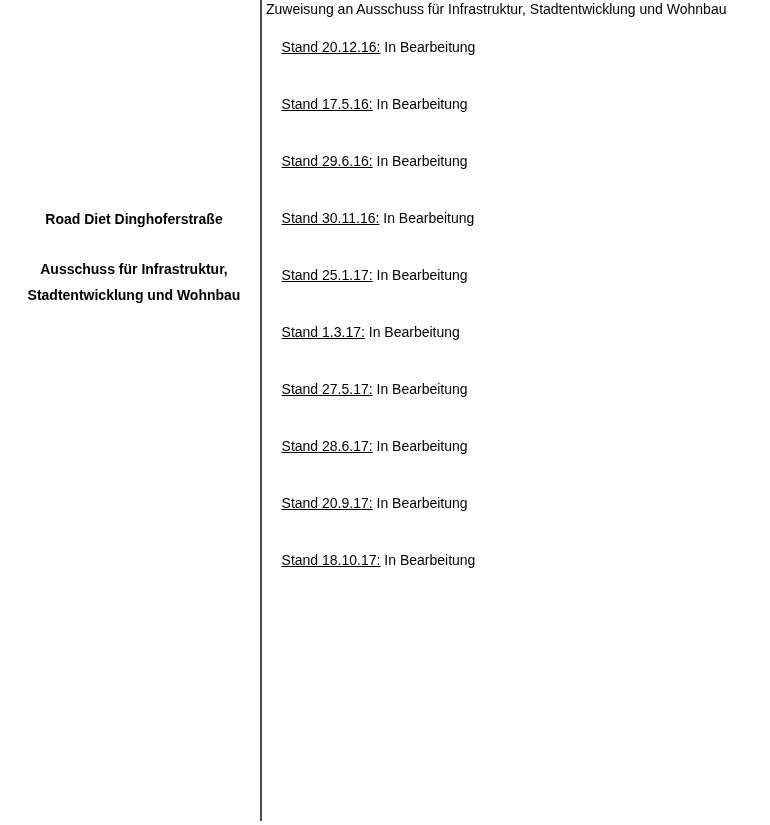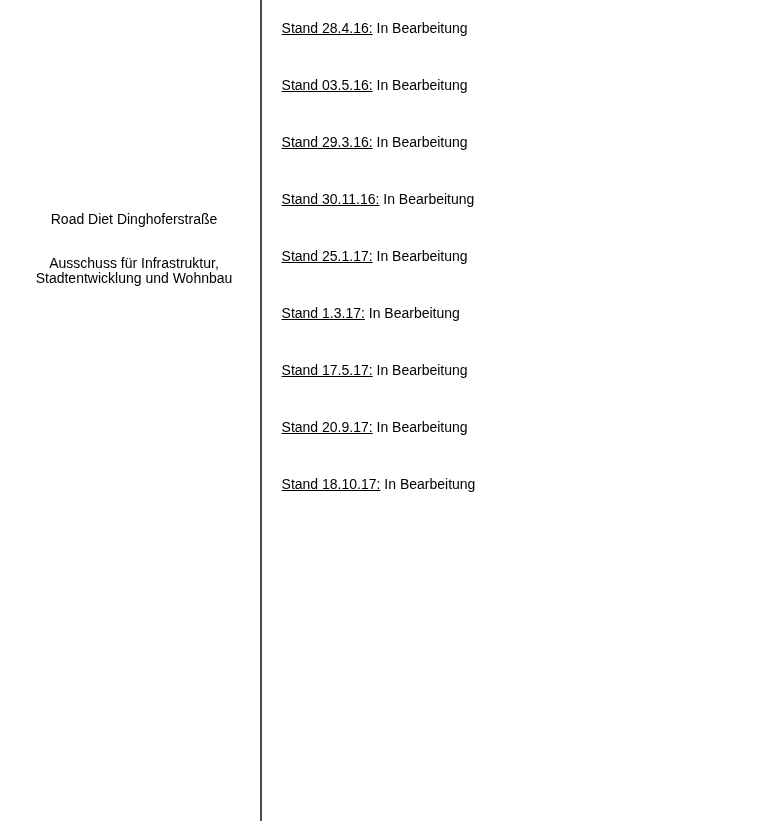--- a/index.html
+++ b/index.html
@@ -18,29 +18,30 @@
     display: flex;
     background: #ffffff;
   }
   .left-cell {
     width: 260px;
     box-sizing: border-box;
     padding-top: 210px;
     padding-left: 8px;
     text-align: center;
     flex: 0 0 auto;
+    font-weight: bold;
   }
   .left-title {
     margin: 0 0 27px 0;
     line-height: 19px;
   }
   .left-subtitle {
     margin: 8px auto;
     max-width: 238px;
-    line-height: 15px;
+    line-height: 26px;
   }
   .divider {
     flex: 0 0 auto;
     width: 2px;
     height: 821px;
     background: #4b4b4b;
   }
   .right-cell {
     flex: 1 1 auto;
     box-sizing: border-box;
@@ -66,52 +67,56 @@
 <div class="page">
 
   <div class="left-cell">
     <p class="left-title">Road Diet Dinghoferstraße</p>
     <p class="left-subtitle">Ausschuss für Infrastruktur, Stadtentwicklung und Wohnbau</p>
   </div>
 
   <div class="divider"></div>
 
   <div class="right-cell">
+    <p class="heading">Zuweisung an Ausschuss für Infrastruktur, Stadtentwicklung und Wohnbau</p>
     <div>
   <div class="entry">
-    <span class="label">Stand 28.4.16:</span><span class="status"> In Bearbeitung</span>
+    <span class="label">Stand 20.12.16:</span><span class="status"> In Bearbeitung</span>
   </div>
 
   <div class="entry">
-    <span class="label">Stand 03.5.16:</span><span class="status"> In Bearbeitung</span>
+    <span class="label">Stand 17.5.16:</span><span class="status"> In Bearbeitung</span>
   </div>
 
   <div class="entry">
-    <span class="label">Stand 29.3.16:</span><span class="status"> In Bearbeitung</span>
+    <span class="label">Stand 29.6.16:</span><span class="status"> In Bearbeitung</span>
   </div>
 
 
 
   <div class="entry">
     <span class="label">Stand 30.11.16:</span><span class="status"> In Bearbeitung</span>
   </div>
 
   <div class="entry">
     <span class="label">Stand 25.1.17:</span><span class="status"> In Bearbeitung</span>
   </div>
 
   <div class="entry">
     <span class="label">Stand 1.3.17:</span><span class="status"> In Bearbeitung</span>
   </div>
 
 
   <div class="entry">
-    <span class="label">Stand 17.5.17:</span><span class="status"> In Bearbeitung</span>
+    <span class="label">Stand 27.5.17:</span><span class="status"> In Bearbeitung</span>
   </div>
 
+  <div class="entry">
+    <span class="label">Stand 28.6.17:</span><span class="status"> In Bearbeitung</span>
+  </div>
 
   <div class="entry">
     <span class="label">Stand 20.9.17:</span><span class="status"> In Bearbeitung</span>
   </div>
 
   <div class="entry">
     <span class="label">Stand 18.10.17:</span><span class="status"> In Bearbeitung</span>
   </div>
 
 

